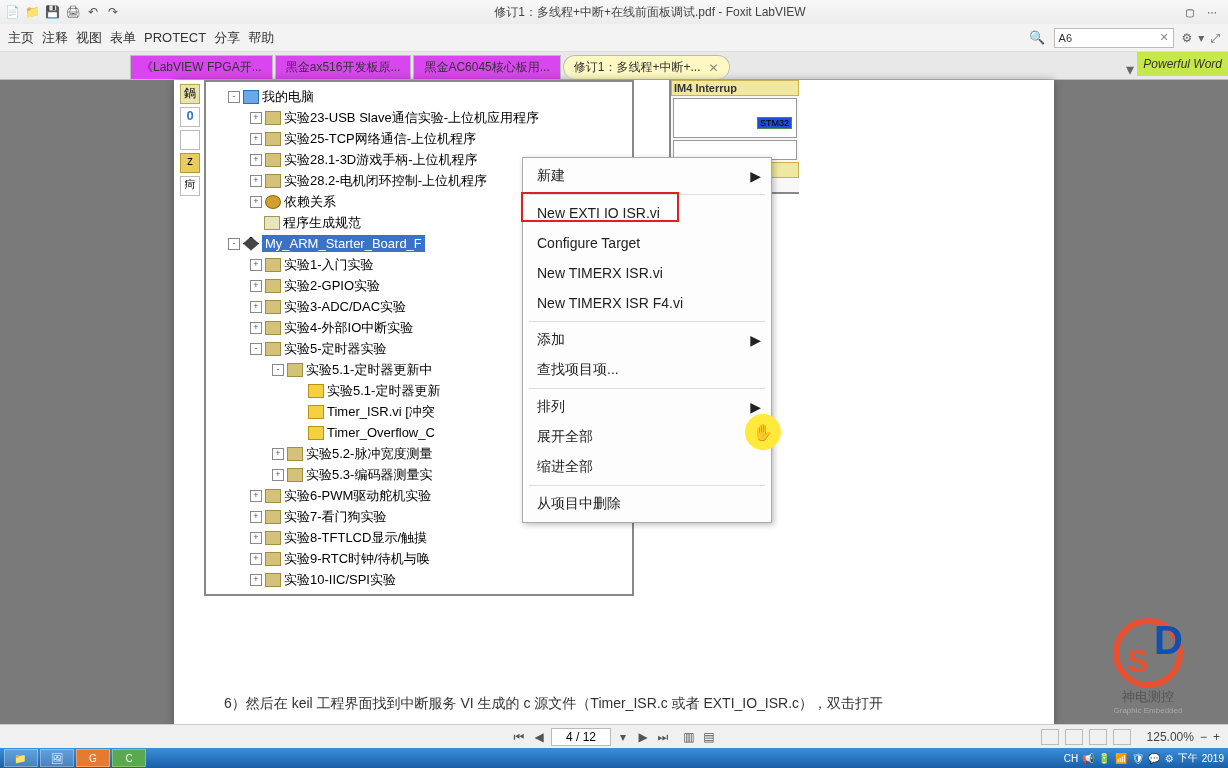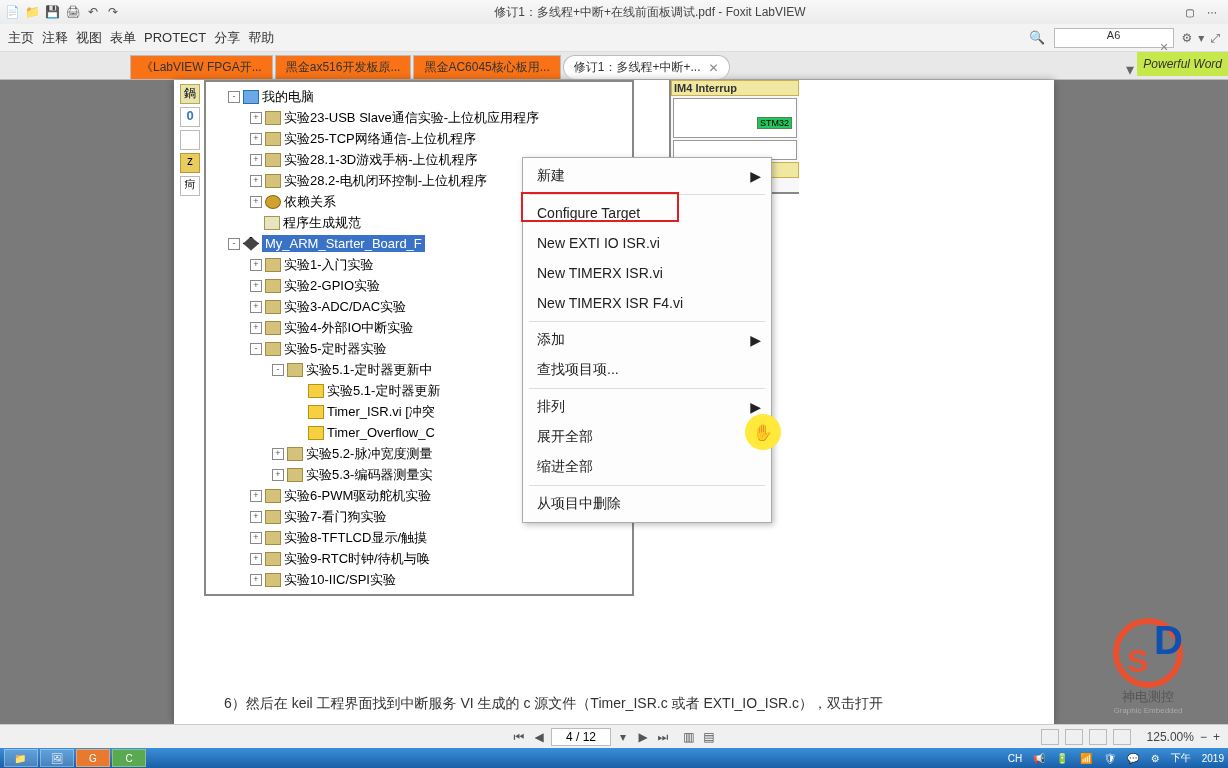--- a/index.html
+++ b/index.html
@@ -7,27 +7,27 @@
 
 .titlebar { height: 24px; background: linear-gradient(#f8f8f8,#ececec); display: flex; align-items: center; padding: 0 6px; font-size: 12px; color: #333; }
 .titlebar .icons { display: flex; gap: 6px; }
 .titlebar .icons span { width: 14px; height: 14px; display: inline-flex; align-items: center; justify-content: center; color: #555; }
 .titlebar .title { flex: 1; text-align: center; color: #444; }
 .titlebar .wincontrols { display: flex; gap: 2px; }
 .titlebar .wincontrols span { width: 20px; height: 14px; display: inline-flex; align-items: center; justify-content: center; font-size: 10px; }
 
 .menubar { height: 28px; background: #f3f3f3; display: flex; align-items: center; padding: 0 8px; gap: 8px; font-size: 13px; color: #333; border-bottom: 1px solid #ddd; position: relative; }
 .menubar .spacer { flex: 1; }
-.menubar .searchbox { width: 120px; height: 20px; border: 1px solid #bbb; background: #fff; display: flex; align-items: center; padding: 0 4px; font-size: 11px; flex-direction: column; }
+.menubar .searchbox { width: 120px; height: 20px; border: 1px solid #bbb; background: #fff; display: flex; align-items: center; padding: 0 4px; font-size: 11px; }
 .menubar .searchbox .clear { margin-left: auto; color: #888; }
 .menubar .rightctl { display: flex; gap: 6px; align-items: center; color: #666; font-size: 12px; }
 
 .tabbar { height: 28px; background: #e8e8e8; display: flex; align-items: flex-end; padding: 0 4px; border-bottom: 1px solid #bbb; position: relative; }
-.tab { height: 24px; padding: 0 10px; background: #f97316; border: 1px solid #bbb; border-bottom: none; margin-right: 2px; display: flex; align-items: center; font-size: 12px; color: #333; max-width: 170px; }
-.tab.active { background: #ffffff; border-radius: 12px; }
+.tab { height: 24px; padding: 0 10px; background: #d946ef; border: 1px solid #bbb; border-bottom: none; margin-right: 2px; display: flex; align-items: center; font-size: 12px; color: #333; max-width: 170px; }
+.tab.active { background: #fef9c3; border-radius: 12px; }
 .tab .x { margin-left: 8px; color: #888; font-size: 12px; }
 .powerful { position: absolute; right: 0; top: 0; height: 24px; background: #c6e84a; color: #333; font-size: 12px; padding: 0 6px; display: flex; align-items: center; font-style: italic; }
 
 .content { position: absolute; top: 80px; left: 0; right: 0; bottom: 44px; background: #7a7a7a; display: flex; justify-content: center; padding-top: 0; }
 .page { width: 880px; background: #fff; position: relative; box-shadow: 0 0 8px rgba(0,0,0,.3); overflow: hidden; }
 
 .tree { position: absolute; left: 30px; top: 0; width: 430px; border: 2px solid #888; background: #fff; font-size: 13px; color: #000; padding: 4px 0; }
 .tree .row { display: flex; align-items: center; height: 21px; white-space: nowrap; }
 .tree .ind { display: inline-block; }
 .tree .exp { width: 12px; height: 12px; border: 1px solid #888; display: inline-flex; align-items: center; justify-content: center; font-size: 9px; margin-right: 3px; color: #555; line-height: 1; }
@@ -37,21 +37,21 @@
 .ico.pc { background: #6aa8e8; border: 1px solid #2a6fad; }
 .ico.target { background: #444; border: 1px solid #000; clip-path: polygon(50% 0,100% 50%,50% 100%,0 50%); }
 .ico.vi { background: #f5d040; border: 1px solid #b89210; }
 .ico.gear { background: #d0a030; border: 1px solid #8a6a10; border-radius: 50%; }
 .ico.lib { background: #e8e4c0; border: 1px solid #a09850; }
 .tree .sel { background: #3a72c8; color: #fff; padding: 1px 3px; }
 
 .rightdiag { position: absolute; left: 495px; top: 0; width: 130px; border-left: 2px solid #888; border-bottom: 2px solid #888; background: #f8f8f8; font-size: 11px; }
 .rightdiag .hdr { background: #f0e8a0; border: 1px solid #cab050; padding: 1px 2px; font-weight: bold; color: #333; }
 .rightdiag .block { height: 40px; border: 1px solid #999; margin: 2px; background: #fff; position: relative; }
-.rightdiag .chip { position: absolute; background: #22c55e; border: 1px solid #4a8a4a; font-size: 9px; padding: 0 2px; }
+.rightdiag .chip { position: absolute; background: #1d4ed8; border: 1px solid #4a8a4a; font-size: 9px; padding: 0 2px; }
 
 .ctxmenu { position: absolute; left: 522px; top: 157px; width: 250px; background: #fdfdfd; border: 1px solid #aaa; box-shadow: 2px 2px 6px rgba(0,0,0,.25); font-size: 14px; color: #222; padding: 3px 0; }
 .ctxmenu .mi { height: 30px; display: flex; align-items: center; padding: 0 14px; position: relative; }
 .ctxmenu .mi.hl { background: #2a8acf; color: #fff; }
 .ctxmenu .sep { height: 1px; background: #ddd; margin: 3px 6px; }
 .ctxmenu .arrow { position: absolute; right: 10px; }
 .redbox { position: absolute; border: 2px solid #e02020; pointer-events: none; }
 
 .yellowcur { position: absolute; width: 36px; height: 36px; border-radius: 50%; background: #ffe93a; display: flex; align-items: center; justify-content: center; font-size: 16px; }
 
@@ -64,21 +64,21 @@
 
 .statusbar { position: absolute; left: 0; right: 0; bottom: 20px; height: 24px; background: #f0f0f0; border-top: 1px solid #ccc; display: flex; align-items: center; padding: 0 8px; font-size: 12px; color: #444; gap: 8px; }
 .statusbar .pagenav { position: absolute; left: 50%; transform: translateX(-50%); display: flex; align-items: center; gap: 4px; }
 .statusbar .pagenav input { width: 60px; height: 18px; text-align: center; font-size: 12px; border: 1px solid #bbb; }
 .statusbar .navbtn { width: 16px; height: 16px; display: inline-flex; align-items: center; justify-content: center; color: #555; cursor: pointer; }
 .statusbar .right { margin-left: auto; display: flex; align-items: center; gap: 6px; }
 .statusbar .vb { width: 18px; height: 16px; border: 1px solid #bbb; }
 
 .taskbar { position: absolute; left: 0; right: 0; bottom: 0; height: 20px; background: linear-gradient(#3a8fd8,#1a5fa8); display: flex; align-items: center; padding: 0 4px; }
 .taskbar .tb { width: 34px; height: 18px; margin-right: 2px; background: rgba(255,255,255,.2); border: 1px solid rgba(255,255,255,.3); display: inline-flex; align-items: center; justify-content: center; font-size: 10px; color: #fff; }
-.taskbar .tray { margin-left: auto; display: flex; gap: 11px; color: #fff; font-size: 10px; align-items: center; }
+.taskbar .tray { margin-left: auto; display: flex; gap: 4px; color: #fff; font-size: 10px; align-items: center; }
 .taskbar .tray span { display: inline-flex; }
 
 .starttabs { position: absolute; left: 0; top: 56px; height: 24px; display: flex; font-size: 12px; }
 .starttabs .st { padding: 2px 8px; background: #e8e8e8; border: 1px solid #bbb; border-bottom: none; }
 </style>
 </head>
 <body>
 
 <div class="titlebar">
   <div class="icons">
@@ -313,24 +313,24 @@
   </div>
 </div>
 
 <div class="ctxmenu" id="ctx">
     <div class="mi">
       <span>新建</span>
       <span class="arrow">▶</span>
     </div>
     <div class="sep"></div>
     <div class="mi">
+      <span>New EXTI IO ISR.vi</span>
+    </div>
+    <div class="mi">
       <span>Configure Target</span>
-    </div>
-    <div class="mi">
-      <span>New EXTI IO ISR.vi</span>
     </div>
     <div class="mi">
       <span>New TIMERX ISR.vi</span>
     </div>
     <div class="mi">
       <span>New TIMERX ISR F4.vi</span>
     </div>
     <div class="sep"></div>
     <div class="mi">
       <span>添加</span>

